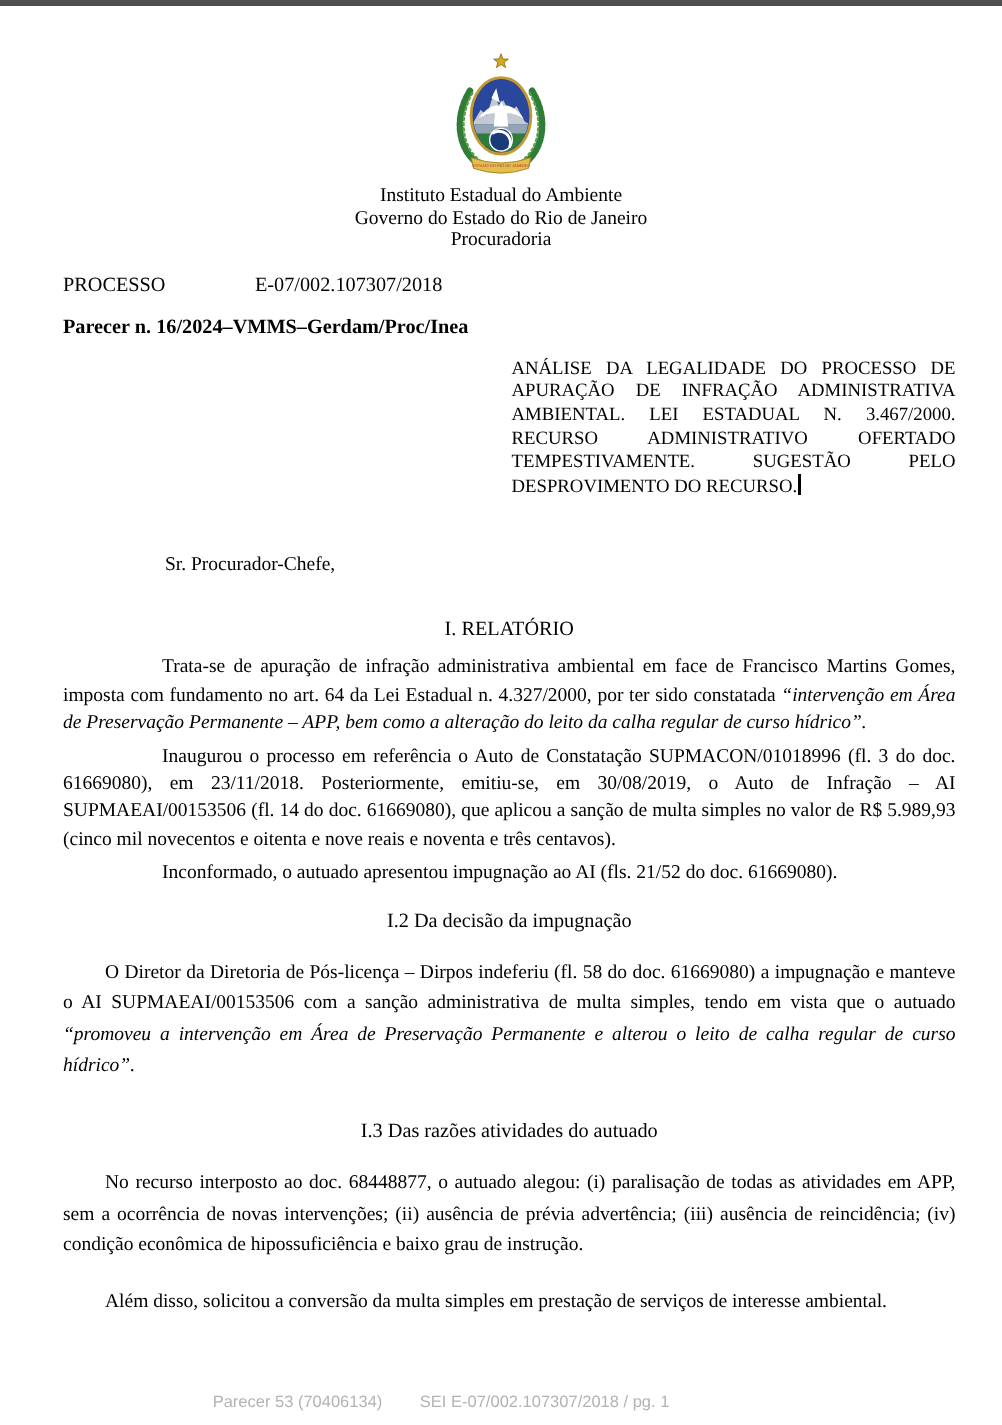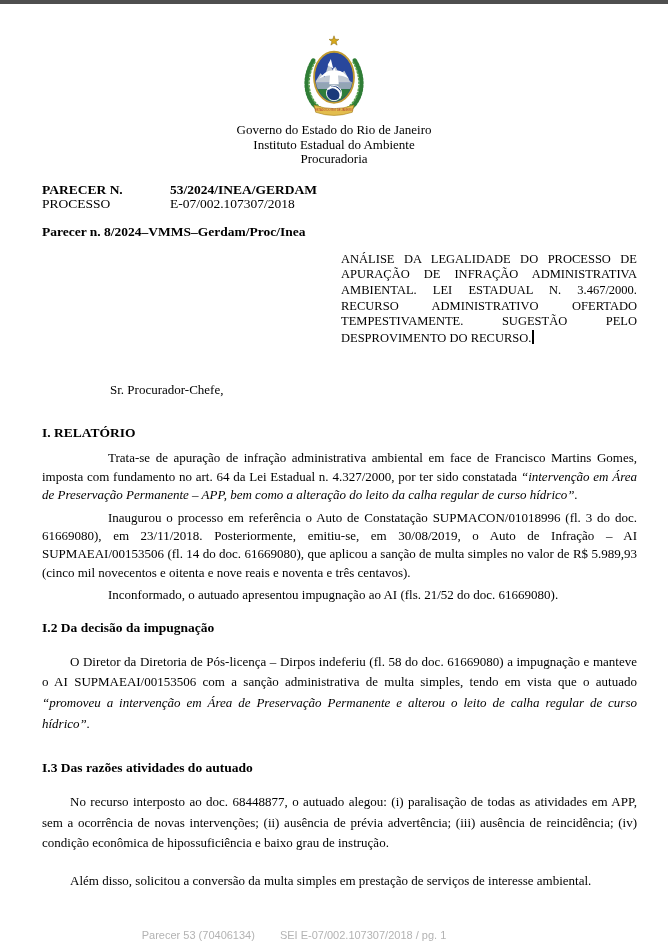--- a/index.html
+++ b/index.html
@@ -24,21 +24,21 @@
   
   .summary{
     width:296px;margin:13px 31px 0 auto;font-size:12.5px;line-height:15.6px;
     text-align:justify;
   }
   .caret{display:inline-block;width:1.5px;height:14px;background:#000;vertical-align:-2px;margin-left:1px;}
 
   
   .salutation{margin:36px 31px 0 42px;font-size:13px;text-indent:68px;line-height:15px;}
   #content{margin:0 31px 0 42px;font-size:13px;}
-  .heading{font-weight:bold;font-size:13.5px;line-height:14px;}
+  .heading{font-weight:normal;text-align:center;font-size:13.5px;line-height:14px;}
   .hd-relatorio{margin:29px 0 9px 0;}
   .hd-decisao{margin:16px 0 8px 0;}
   .hd-razoes{margin:26px 0 13px 0;}
   .para{margin:0;text-align:justify;}
   .para.tight{line-height:18.4px;text-indent:66px;margin-top:4px;}
   .para.loose{line-height:20.8px;text-indent:28px;margin-top:17px;}
   .para em{font-style:italic;}
 
   
   .footer{
@@ -80,37 +80,33 @@
 
       <circle cx="50" cy="73" r="9.5" fill="#1b3a7a" stroke="#ffffff" stroke-width="1.2"></circle>
       <path d="M 42.5,68 A 9.5,9.5 0 0 1 57,79.5" fill="none" stroke="#ffffff" stroke-width="2.4"></path>
     </g>
 
     <path d="M 25,88 Q 50,97 75,88 L 73,97 Q 50,105 27,97 Z" fill="#e3bd4e" stroke="#a8831f" stroke-width="0.8"></path>
     <text x="50" y="95.6" text-anchor="middle" font-size="3.4" fill="#b03a2e" font-family="Liberation Sans, sans-serif">ESTADO DO RIO DE JANEIRO</text>
   </svg>
 
   <div class="org">
+    <div>Instituto Estadual do Ambiente</div>
     <div>Governo do Estado do Rio de Janeiro</div>
-    <div>Instituto Estadual do Ambiente</div>
     <div>Procuradoria</div>
   </div>
 
   <div class="meta">
-    <div class="meta-row bold">
-      <span class="lbl">PARECER N.</span>
-      <span class="val">53/2024/INEA/GERDAM</span>
-    </div>
     <div class="meta-row">
       <span class="lbl">PROCESSO</span>
       <span class="val">E-07/002.107307/2018</span>
     </div>
   </div>
 
-  <div class="ref-line">Parecer n. 8/2024–VMMS–Gerdam/Proc/Inea</div>
+  <div class="ref-line">Parecer n. 16/2024–VMMS–Gerdam/Proc/Inea</div>
 
   <div class="summary"><span>ANÁLISE DA LEGALIDADE DO PROCESSO DE APURAÇÃO DE INFRAÇÃO ADMINISTRATIVA AMBIENTAL. LEI ESTADUAL N. 3.467/2000. RECURSO ADMINISTRATIVO OFERTADO TEMPESTIVAMENTE. SUGESTÃO PELO DESPROVIMENTO DO RECURSO.</span><span class="caret"></span></div>
 
   <div class="salutation">Sr. Procurador-Chefe,</div>
 
   <div id="content">
       <div class="heading hd-relatorio">I. RELATÓRIO</div>
       <p class="para tight"><span>Trata-se de apuração de infração administrativa ambiental em face de Francisco Martins Gomes, imposta com fundamento no art. 64 da Lei Estadual n. 4.327/2000, por ter sido constatada </span><em>“intervenção em Área de Preservação Permanente – APP, bem como a alteração do leito da calha regular de curso hídrico”.</em></p>
       <p class="para tight"><span>Inaugurou o processo em referência o Auto de Constatação SUPMACON/01018996 (fl. 3 do doc. 61669080), em 23/11/2018. Posteriormente, emitiu-se, em 30/08/2019, o Auto de Infração – AI SUPMAEAI/00153506 (fl. 14 do doc. 61669080), que aplicou a sanção de multa simples no valor de R$ 5.989,93 (cinco mil novecentos e oitenta e nove reais e noventa e três centavos).</span></p>
       <p class="para tight"><span>Inconformado, o autuado apresentou impugnação ao AI (fls. 21/52 do doc. 61669080).</span></p>

